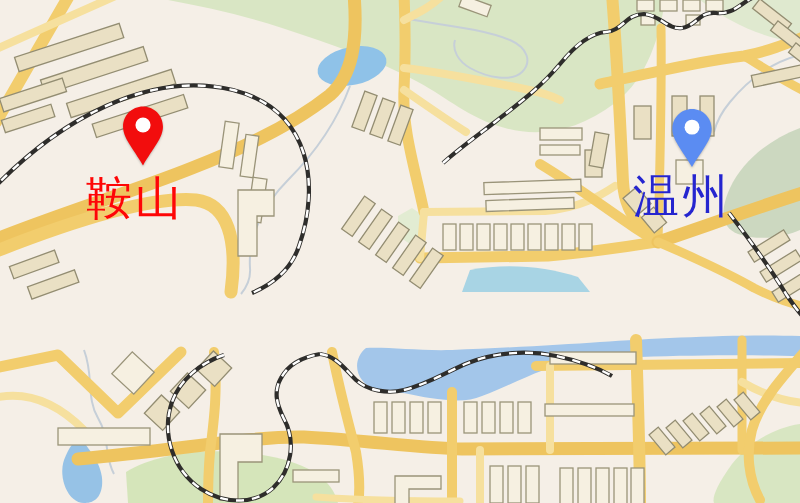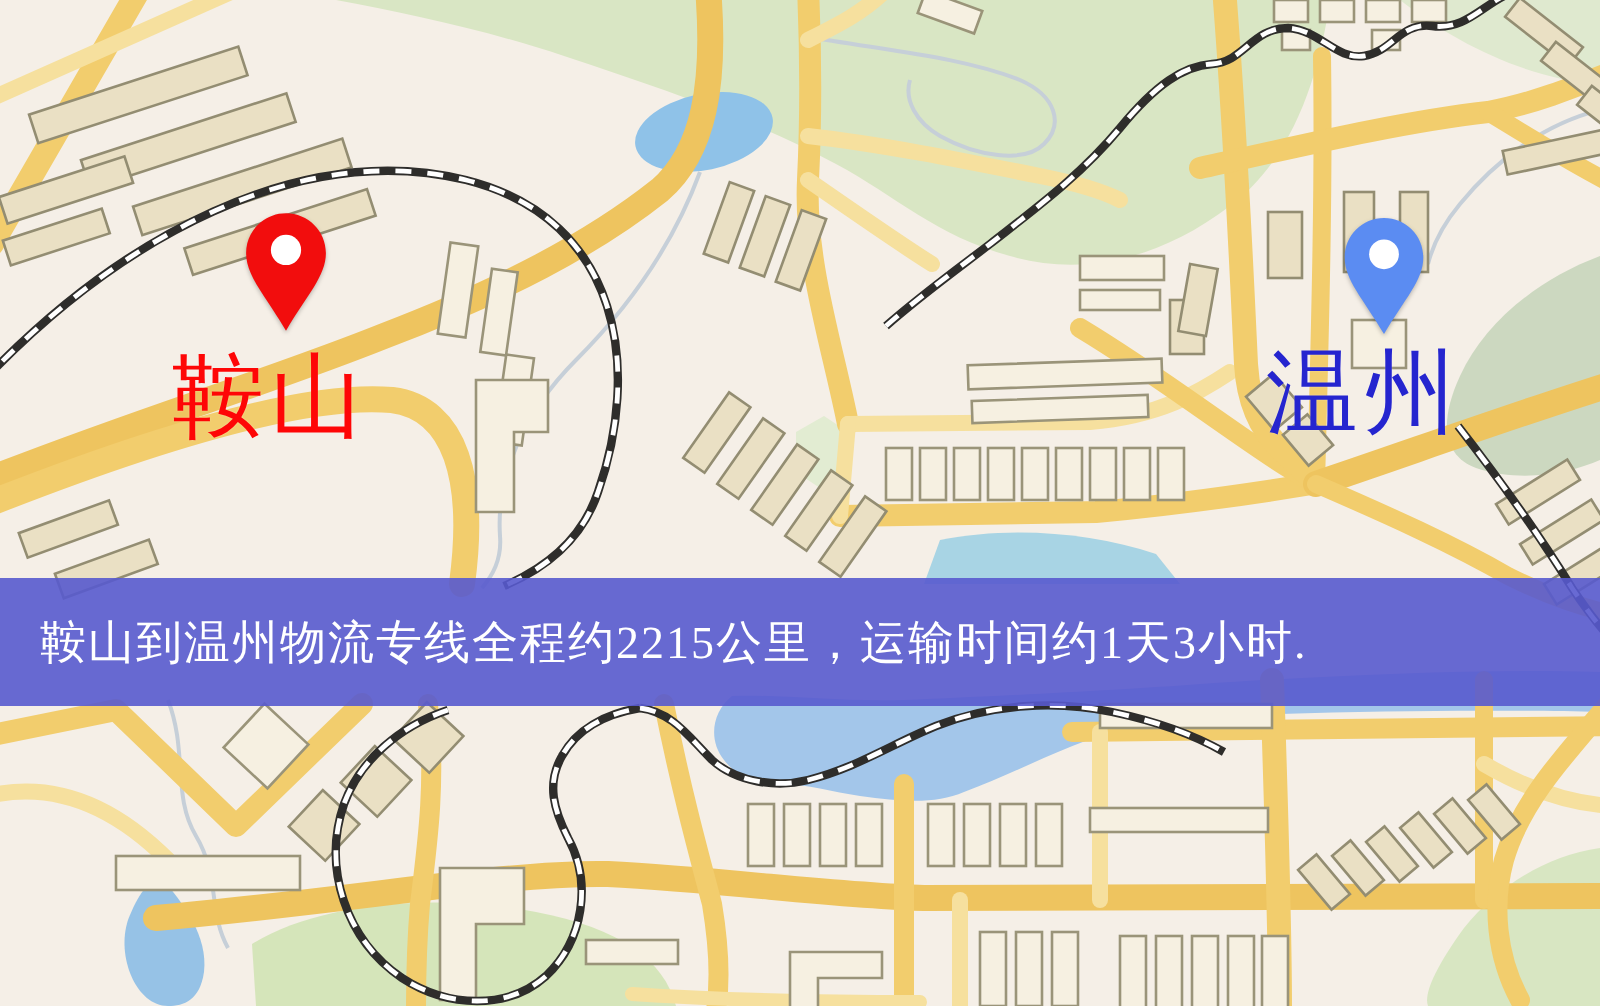--- a/index.html
+++ b/index.html
@@ -240,17 +240,14 @@
   </svg>
 
   <svg class="pin" id="destination-pin" width="42" height="60" viewBox="0 0 40 58">
     <path d="M20,1 C9.5,1 1,9.5 1,20 C1,31 10,40 20,57 C30,40 39,31 39,20 C39,9.5 30.5,1 20,1 Z" fill="#5b8cf2"></path>
     <circle cx="20" cy="18.5" r="7.2" fill="#ffffff"></circle>
   </svg>
 
   <div class="map-label" id="origin-label">鞍山</div>
   <div class="map-label" id="destination-label">温州</div>
 
-  <div id="banner">
-    <span id="banner-text">鞍山到温州物流专线全程约2215公里，运输时间约1天3小时.</span>
-  </div>
 
 </div>
 
 </body></html>

